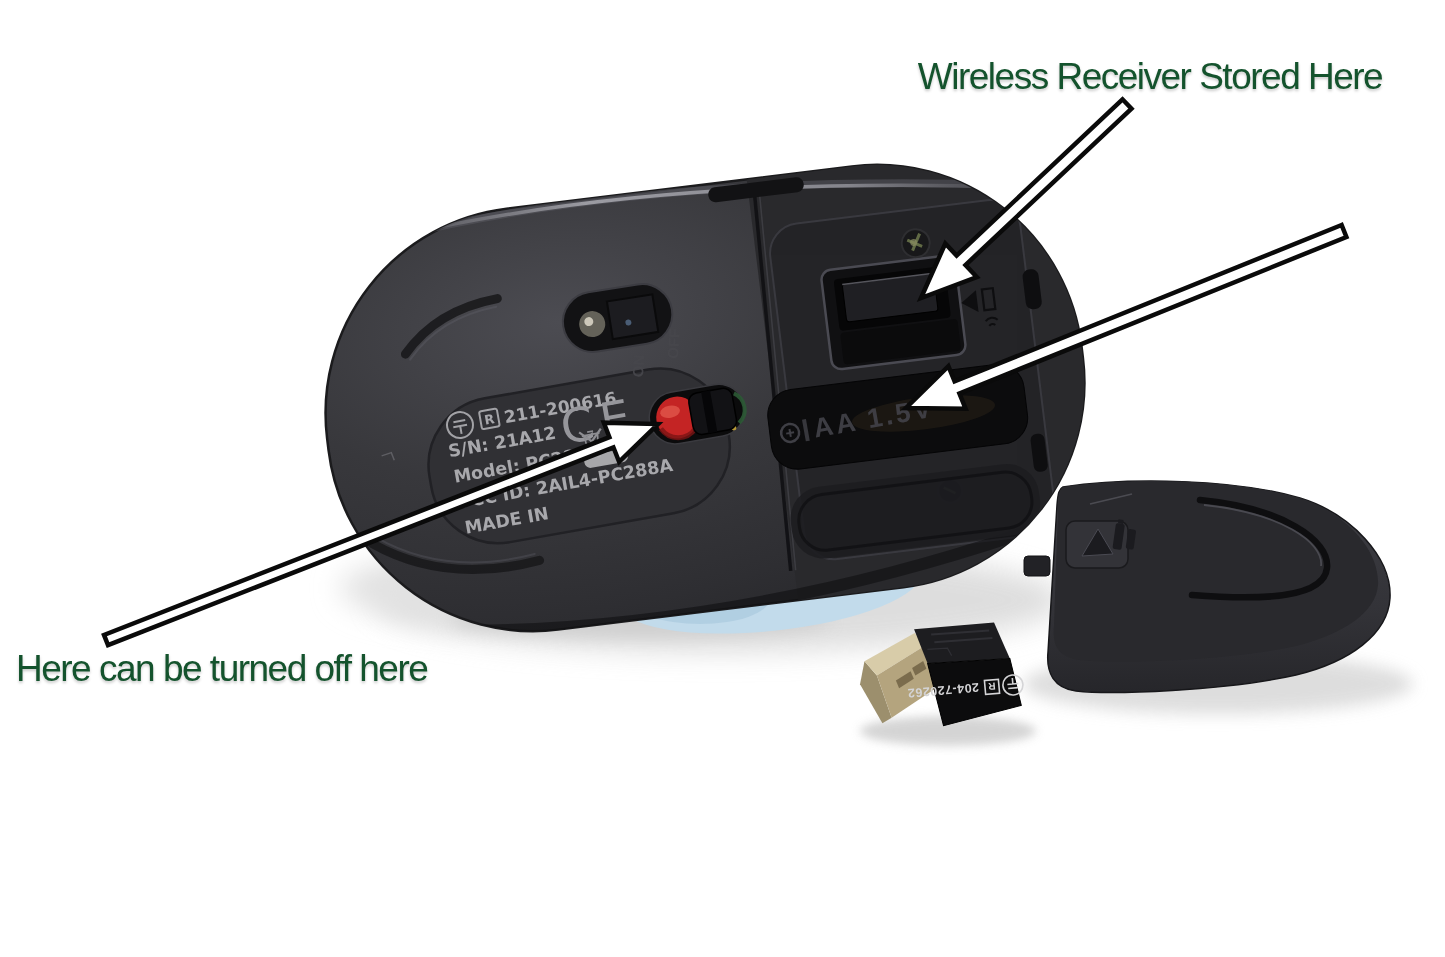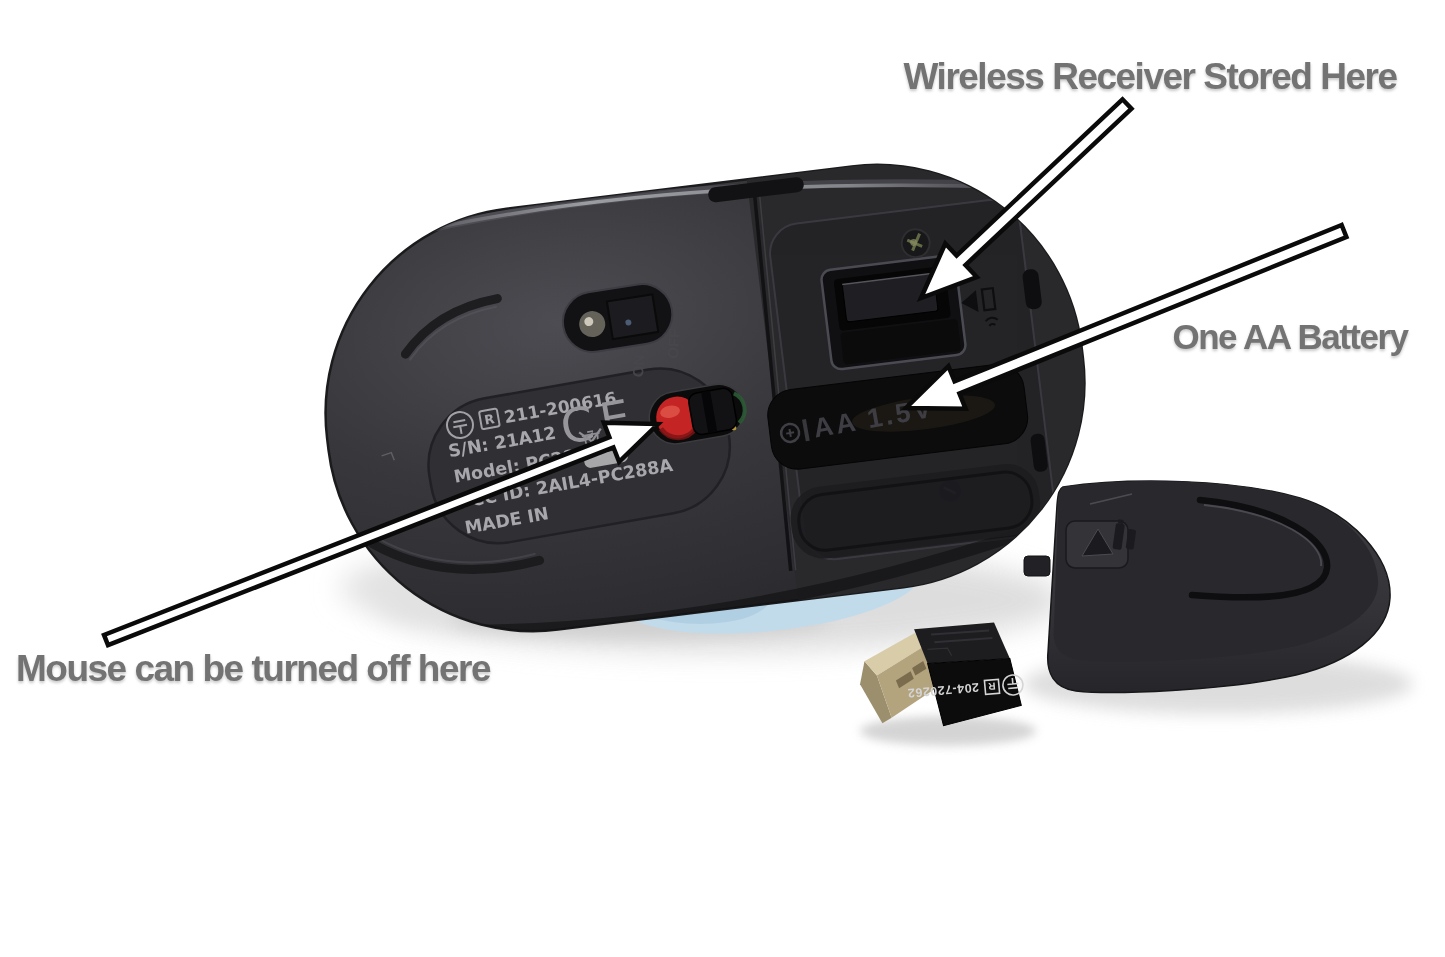--- a/index.html
+++ b/index.html
@@ -1,19 +1,19 @@
 <!DOCTYPE html>
 <html><head>
 <meta charset="utf-8">
 <style>
   html,body{margin:0;padding:0;background:#fff;}
   #stage{position:relative;width:1445px;height:957px;background:#ffffff;overflow:hidden;
          font-family:"Liberation Sans",sans-serif;}
   #scene{position:absolute;left:0;top:0;}
-  .ann{position:absolute;font-weight:bold;color:#737373;letter-spacing:-1.5px;
+  .ann{position:absolute;font-weight:normal;color:#14532d;letter-spacing:-1.5px;
        text-shadow:0 2px 3px rgba(0,0,0,.22);line-height:1.1;}
   .ann-wireless{left:870px;top:57px;width:560px;text-align:center;font-size:37px;}
   .ann-battery{left:1150px;top:318px;width:280px;text-align:center;font-size:35px;line-height:1.08;}
   .ann-battery .l2{white-space:pre;display:block;}
   .ann-power{left:16px;top:649px;font-size:37px;}
   text{user-select:none;}
 </style>
 </head>
 <body>
 
@@ -233,18 +233,17 @@
   <g id="arrows">
         <polygon points="1122.5,99.3 956.6,255.6 945.3,243.5 921.0,298.0 976.8,277.0 965.5,265.0 1131.5,108.7" fill="#ffffff" stroke="#0a0a0a" stroke-width="4.5" stroke-linejoin="miter"></polygon>
         <polygon points="1341.6,225.0 954.6,381.4 948.4,366.1 906.0,408.0 965.6,408.7 959.4,393.4 1346.4,237.0" fill="#ffffff" stroke="#0a0a0a" stroke-width="4.5" stroke-linejoin="miter"></polygon>
         <polygon points="108.0,645.1 613.4,447.3 619.1,461.8 658.0,424.0 603.8,422.7 609.4,437.1 104.0,634.9" fill="#ffffff" stroke="#0a0a0a" stroke-width="4.5" stroke-linejoin="miter"></polygon>
       </g>
 </svg>
 
 <div class="ann ann-wireless">Wireless Receiver Stored Here</div>
 
 <div class="ann ann-battery">
-  <span class="l1">One AA Battery</span>
 </div>
 
-<div class="ann ann-power">Mouse can be turned off here</div>
+<div class="ann ann-power">Here can be turned off here</div>
 
 </div>
 
 </body></html>

